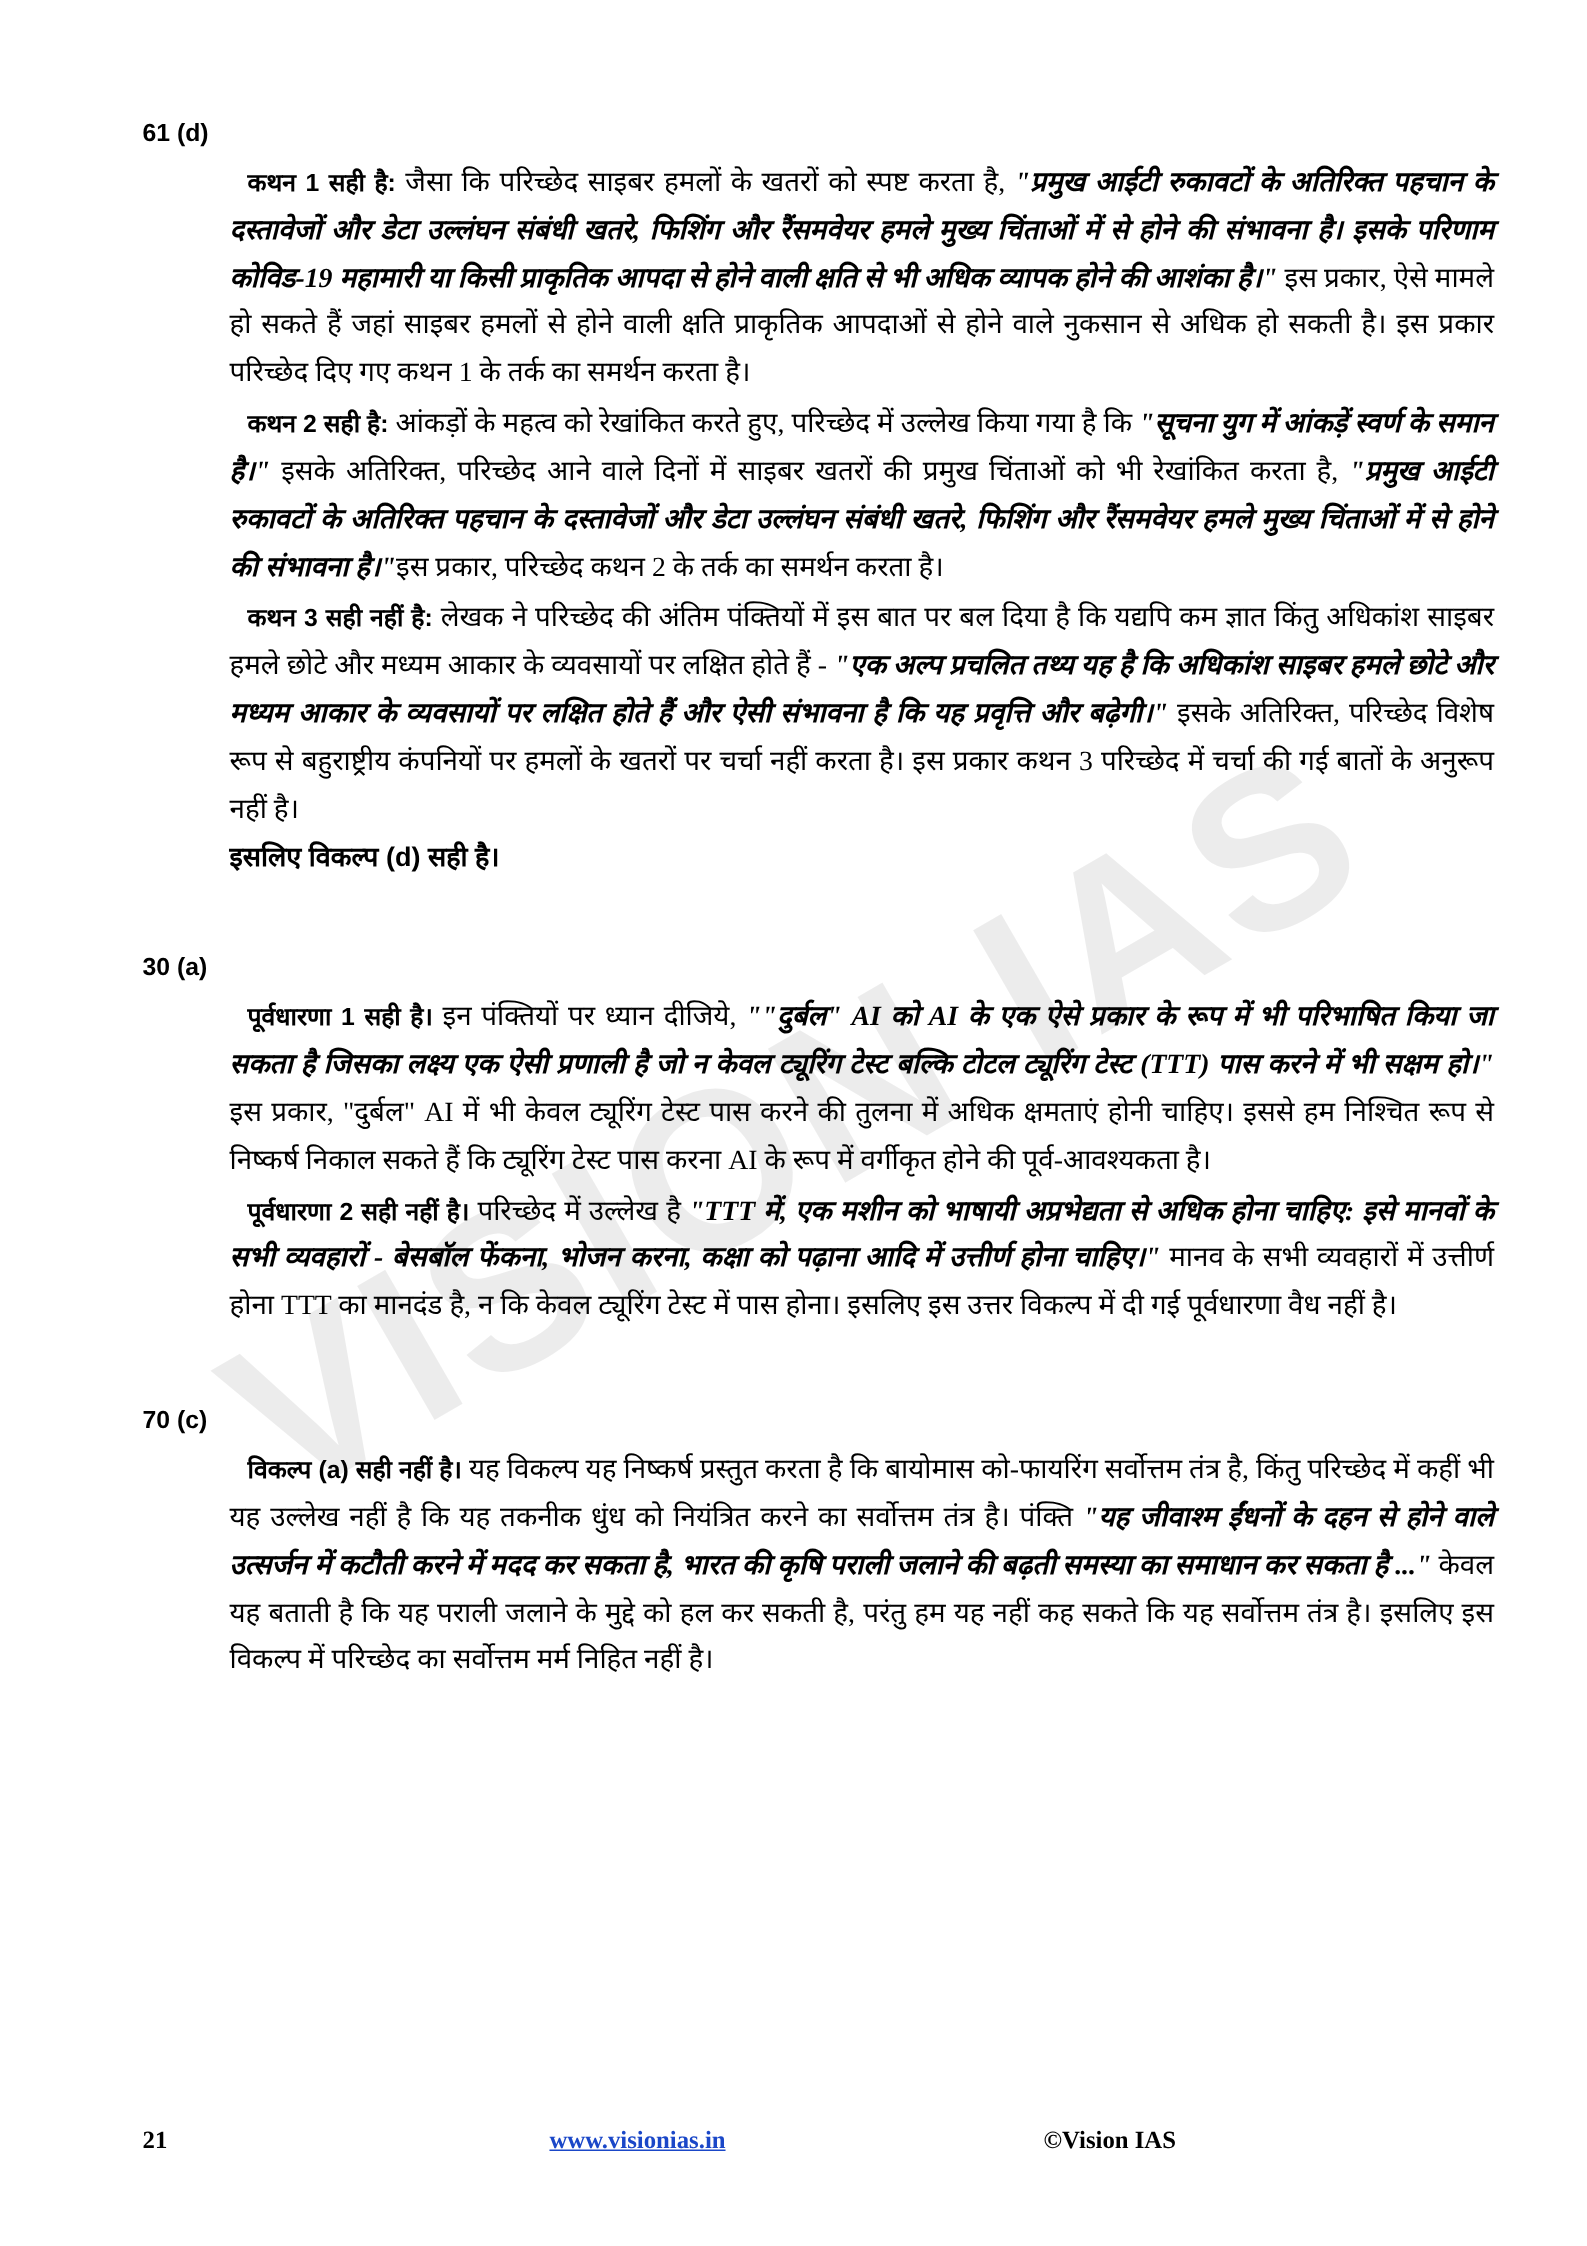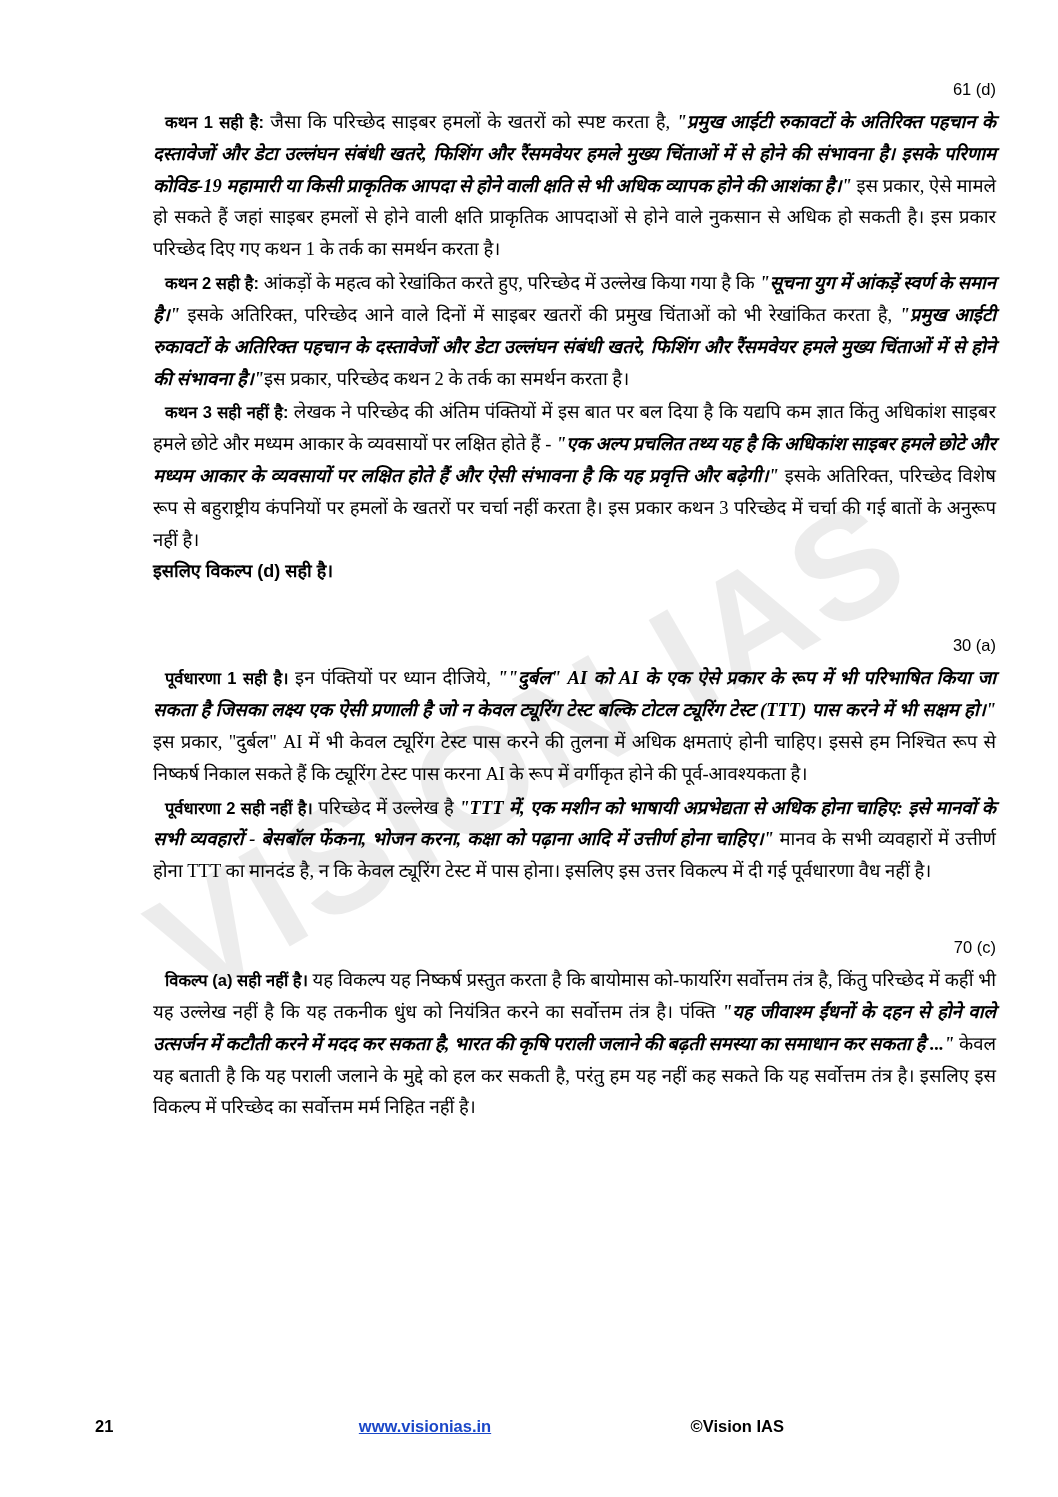--- a/index.html
+++ b/index.html
@@ -45,24 +45,23 @@
     position: relative;
     z-index: 2;
   }
 
   .qblock {
     margin-bottom: 10px;
   }
 
   .qnum {
     font-family: "Liberation Sans", sans-serif;
-    font-weight: normal;
+    font-weight: bold;
     font-size: 16.5px;
     margin-bottom: 8px;
-    text-align: right;
   }
 
   .body-indent {
     margin-left: 58px;
   }
 
   p.para {
     margin: 0 0 2px 0;
     font-size: 18.5px;
     line-height: 1.72;
@@ -93,21 +92,21 @@
   .gap-md { height: 40px; }
 
   
   .footer {
     position: absolute;
     left: 0;
     bottom: 54px;
     width: 850px;
     height: 26px;
     z-index: 3;
-    font-family: Liberation Sans, sans-serif;
+    font-family: Liberation Serif, serif;
     font-size: 16.5px;
     font-weight: bold;
   }
   .footer .pageno {
     position: absolute;
     left: 95px;
     top: 0;
   }
   .footer .site {
     position: absolute;

